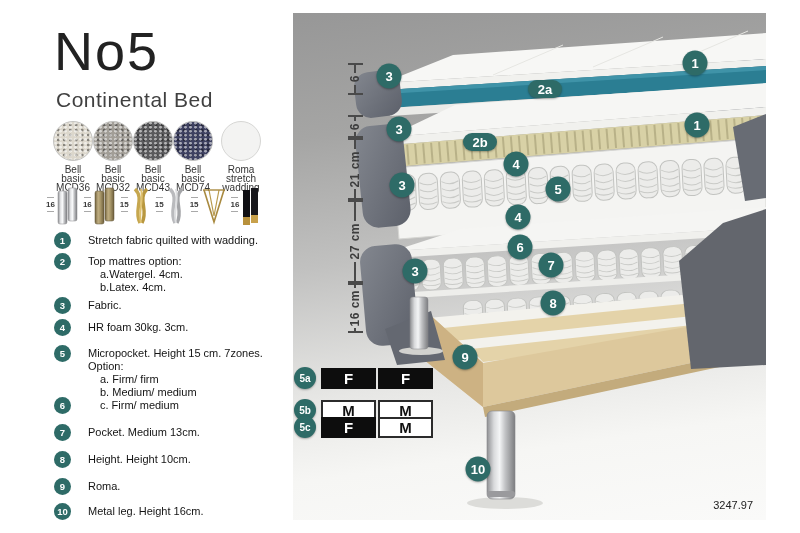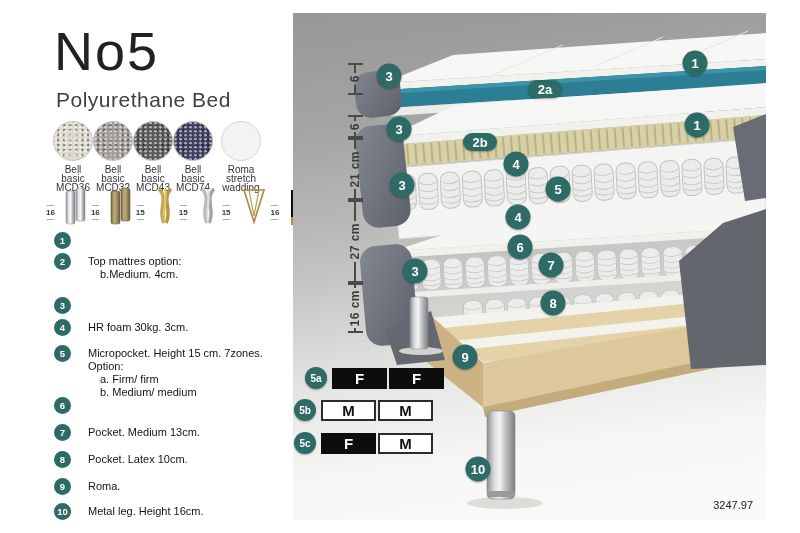--- a/index.html
+++ b/index.html
@@ -16,21 +16,21 @@
   .swatch.roma{width:48px;margin-left:4px;}
   .swatch-circle{width:38px;height:38px;border-radius:50%;border:1px solid #c4c4c2;
     background-image:
       radial-gradient(circle at 30% 30%, rgba(255,255,255,.55) 1px, rgba(255,255,255,0) 1.7px),
       radial-gradient(circle at 70% 60%, rgba(0,0,0,.38) 1px, rgba(0,0,0,0) 1.7px);
     background-size:5px 4px,6px 5px;}
   .swatch-circle.plain{background-image:none;background-color:#f3f3f2;border-color:#d6d6d4;}
   .swatch-label{margin-top:4px;font-size:10px;line-height:9px;text-align:center;color:#333;}
 
   .legs-row{position:absolute;left:46px;top:186px;display:flex;align-items:flex-end;}
-  .leg-item{display:flex;align-items:flex-end;margin-right:3px;gap:8px;}
+  .leg-item{display:flex;align-items:center;margin-right:3px;}
   .leg-num{display:flex;flex-direction:column;align-items:center;margin-right:1px;margin-bottom:4px;}
   .leg-num .dash{width:7px;height:1px;background:#a9a9a9;margin:2px 0;}
   .leg-num .n{font-size:8px;font-weight:700;color:#3a3a3a;line-height:9px;}
 
   .spec-list{position:absolute;left:52px;top:230px;width:245px;height:300px;}
   .spec-item{position:absolute;left:0;width:245px;}
   .spec-num{position:absolute;left:2px;top:-2px;width:17px;height:17px;border-radius:50%;background:#2e6b67;
     color:#fff;font-size:9.5px;font-weight:700;display:flex;align-items:center;justify-content:center;}
   .spec-text{margin-left:36px;font-size:11px;line-height:13px;color:#141414;}
   .spec-line.sub{padding-left:12px;}
@@ -66,21 +66,21 @@
 
   .version{position:absolute;right:13px;bottom:9px;font-size:11px;color:#222;}
 </style>
 </head>
 <body>
 
 <div class="stage">
 
   <div class="left-col">
     <div class="title">No5</div>
-    <div class="subtitle">Polyurethane Bed</div>
+    <div class="subtitle">Continental Bed</div>
 
     <div class="swatches">
       <div class="swatch">
         <div class="swatch-circle" style="background-color:#dcd7cc;"></div>
         <div class="swatch-label">
             <div>Bell basic</div>
             <div>MCD36</div>
           </div>
       </div>
       <div class="swatch">
@@ -200,58 +200,66 @@
           <rect x="11" y="29" width="7" height="8" fill="#c8a14b"></rect>
           <rect x="3" y="4" width="7" height="29" fill="#101014"></rect>
           <rect x="3" y="31" width="7" height="8" fill="#b8913c"></rect>
         </svg>
       </div>
     </div>
 
     <div class="spec-list">
       <div class="spec-item" style="top:4px">
         <div class="spec-num">1</div>
+        <div class="spec-text">
+            <div class="spec-line">Stretch fabric quilted with wadding.</div>
+          </div>
       </div>
       <div class="spec-item" style="top:25px">
         <div class="spec-num">2</div>
         <div class="spec-text">
           <div class="spec-line">Top mattres option:</div>
-          <div class="spec-line sub">b.Medium. 4cm.</div>
+          <div class="spec-line sub">a.Watergel. 4cm.</div>
+          <div class="spec-line sub">b.Latex. 4cm.</div>
         </div>
       </div>
       <div class="spec-item" style="top:69px">
         <div class="spec-num">3</div>
+        <div class="spec-text">
+            <div class="spec-line">Fabric.</div>
+          </div>
       </div>
       <div class="spec-item" style="top:91px">
         <div class="spec-num">4</div>
         <div class="spec-text">
             <div class="spec-line">HR foam 30kg. 3cm.</div>
           </div>
       </div>
       <div class="spec-item" style="top:117px">
         <div class="spec-num">5</div>
         <div class="spec-text">
           <div class="spec-line">Micropocket. Height 15 cm. 7zones. Option:</div>
           <div class="spec-line sub">a. Firm/ firm</div>
           <div class="spec-line sub">b. Medium/ medium</div>
+          <div class="spec-line sub">c. Firm/ medium</div>
         </div>
       </div>
       <div class="spec-item" style="top:169px">
         <div class="spec-num">6</div>
       </div>
       <div class="spec-item" style="top:196px">
         <div class="spec-num">7</div>
         <div class="spec-text">
             <div class="spec-line">Pocket. Medium 13cm.</div>
           </div>
       </div>
       <div class="spec-item" style="top:223px">
         <div class="spec-num">8</div>
         <div class="spec-text">
-            <div class="spec-line">Pocket. Latex 10cm.</div>
+            <div class="spec-line">Height. Height 10cm.</div>
           </div>
       </div>
       <div class="spec-item" style="top:250px">
         <div class="spec-num">9</div>
         <div class="spec-text">
             <div class="spec-line">Roma.</div>
           </div>
       </div>
       <div class="spec-item" style="top:275px">
         <div class="spec-num">10</div>
@@ -407,35 +415,35 @@
     <div class="co" style="left:122px;top:258px;">3</div>
     <div class="co" style="left:223px;top:151px;">4</div>
     <div class="co" style="left:225px;top:204px;">4</div>
     <div class="co" style="left:265px;top:176px;">5</div>
     <div class="co" style="left:227px;top:234px;">6</div>
     <div class="co" style="left:258px;top:252px;">7</div>
     <div class="co" style="left:260px;top:290px;">8</div>
     <div class="co" style="left:172px;top:344px;">9</div>
     <div class="co" style="left:185px;top:456px;">10</div>
 
-    <div class="firm-row" style="left:12px;top:354px;align-items:flex-end;">
+    <div class="firm-row" style="left:1px;top:354px;align-items:flex-end;">
       <div class="firm-id">5a</div>
       <div class="firm-cells">
         <div class="cell dark">F</div>
         <div class="cell dark">F</div>
       </div>
     </div>
     <div class="firm-row" style="left:1px;top:386px;">
       <div class="firm-id">5b</div>
       <div class="firm-cells">
         <div class="cell light">M</div>
         <div class="cell light">M</div>
       </div>
     </div>
-    <div class="firm-row" style="left:1px;top:419px;text-align:right;">
+    <div class="firm-row" style="left:1px;top:403px;text-align:right;">
       <div class="firm-id">5c</div>
       <div class="firm-cells">
         <div class="cell dark">F</div>
         <div class="cell light">M</div>
       </div>
     </div>
 
     <div class="version">3247.97</div>
   </div>
 </div>

